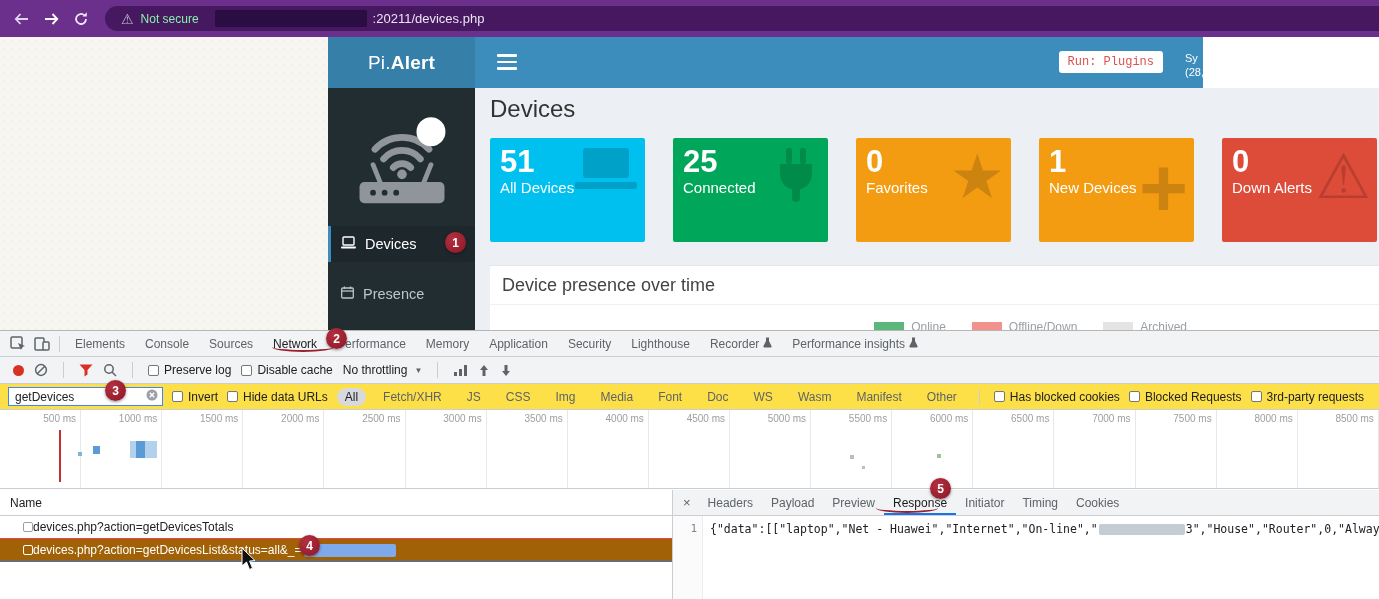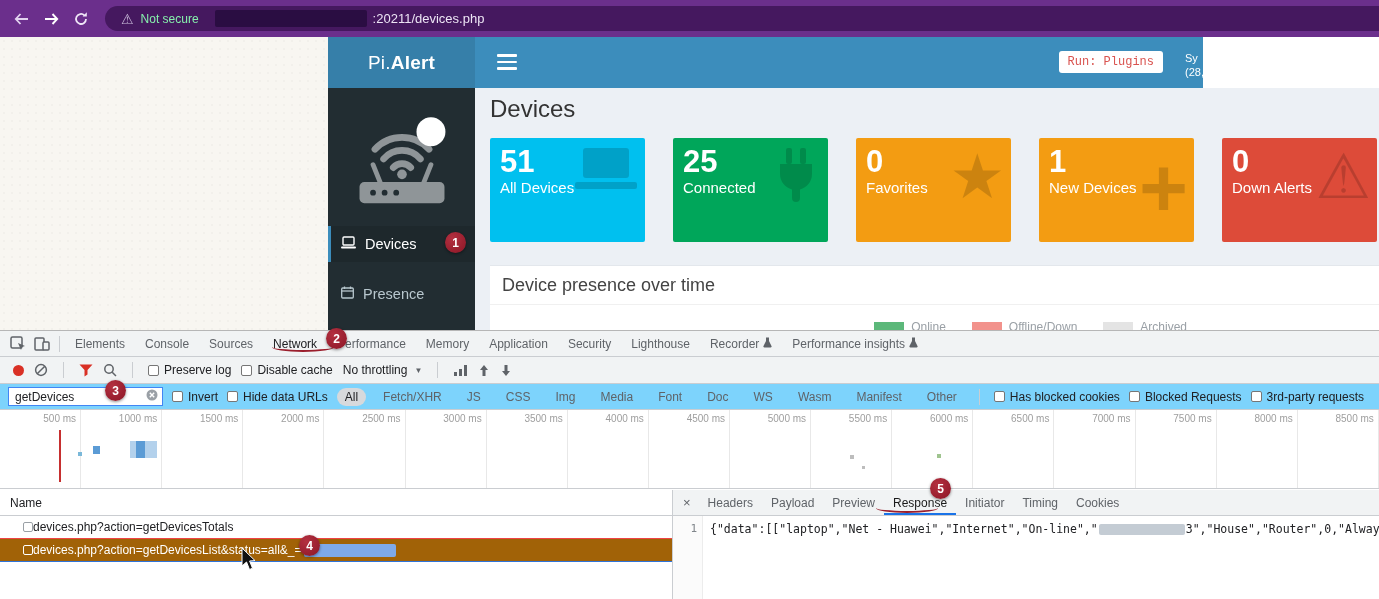--- a/index.html
+++ b/index.html
@@ -58,21 +58,21 @@
   #dt-tabs{height:26px;background:#f1f3f4;border-bottom:1px solid #cacdd1;display:flex;align-items:center;padding-left:6px}
   .dt-icon{width:24px;display:flex;justify-content:center;cursor:pointer}
   .dt-tab{padding:0 10px;height:100%;display:flex;align-items:center;gap:4px;color:#5f6368;cursor:pointer;white-space:nowrap}
   .dt-tab.selected{color:#202124}
   #dt-toolbar{height:27px;background:#f1f3f4;border-bottom:1px solid #cacdd1;display:flex;align-items:center;gap:10px;padding-left:13px}
   .rec-dot{width:11px;height:11px;border-radius:50%;background:#d93025;flex:none;cursor:pointer}
   .tool-ic{display:flex;align-items:center;cursor:pointer;flex:none}
   .cb{width:11px;height:11px;border:1px solid #767676;border-radius:2px;background:#fff;flex:none;cursor:pointer}
   .cb-group{display:flex;align-items:center;gap:5px;cursor:pointer;white-space:nowrap}
   .caret{font-size:8px;color:#5f6368;margin-left:2px}
-  #dt-filter{height:26px;background:#7dd3fc;border-bottom:1px solid #cacdd1;display:flex;align-items:center;gap:9px;padding-left:8px}
+  #dt-filter{height:26px;background:#fde047;border-bottom:1px solid #cacdd1;display:flex;align-items:center;gap:9px;padding-left:8px}
   #filter-box{width:155px;height:19px;background:#fff;border:1px solid #4285f4;display:flex;align-items:center;padding:0 4px 0 6px;gap:4px;flex:none}
   #filter-text{flex:1;font-size:12px;color:#202124;white-space:nowrap;overflow:hidden}
   .pill{padding:2px 8px;border-radius:10px;color:#5f6368;cursor:pointer;white-space:nowrap}
   .pill.selected{background:#d7d9dc;color:#202124}
 
   #dt-timeline{height:79px;border-bottom:1px solid #cacdd1;position:relative;display:flex;background:#fff}
   .tl-cell{width:81.12px;flex:none;border-right:1px solid #e8e8e8;font-size:10px;color:#9e9e9e;text-align:right;padding:3px 4px 0 0;white-space:nowrap;overflow:hidden}
   .tl-mark{position:absolute}
 
   #dt-left{position:absolute;left:0;top:159px;width:672px;height:124px;background:#fff;overflow:hidden}

